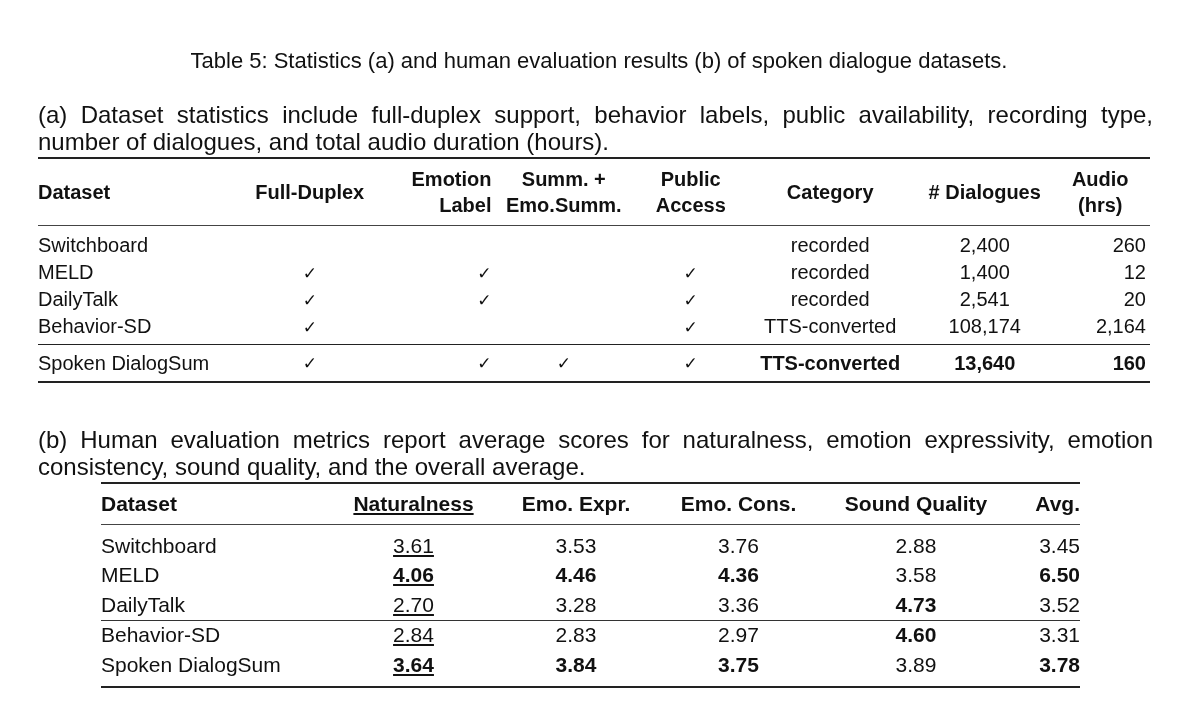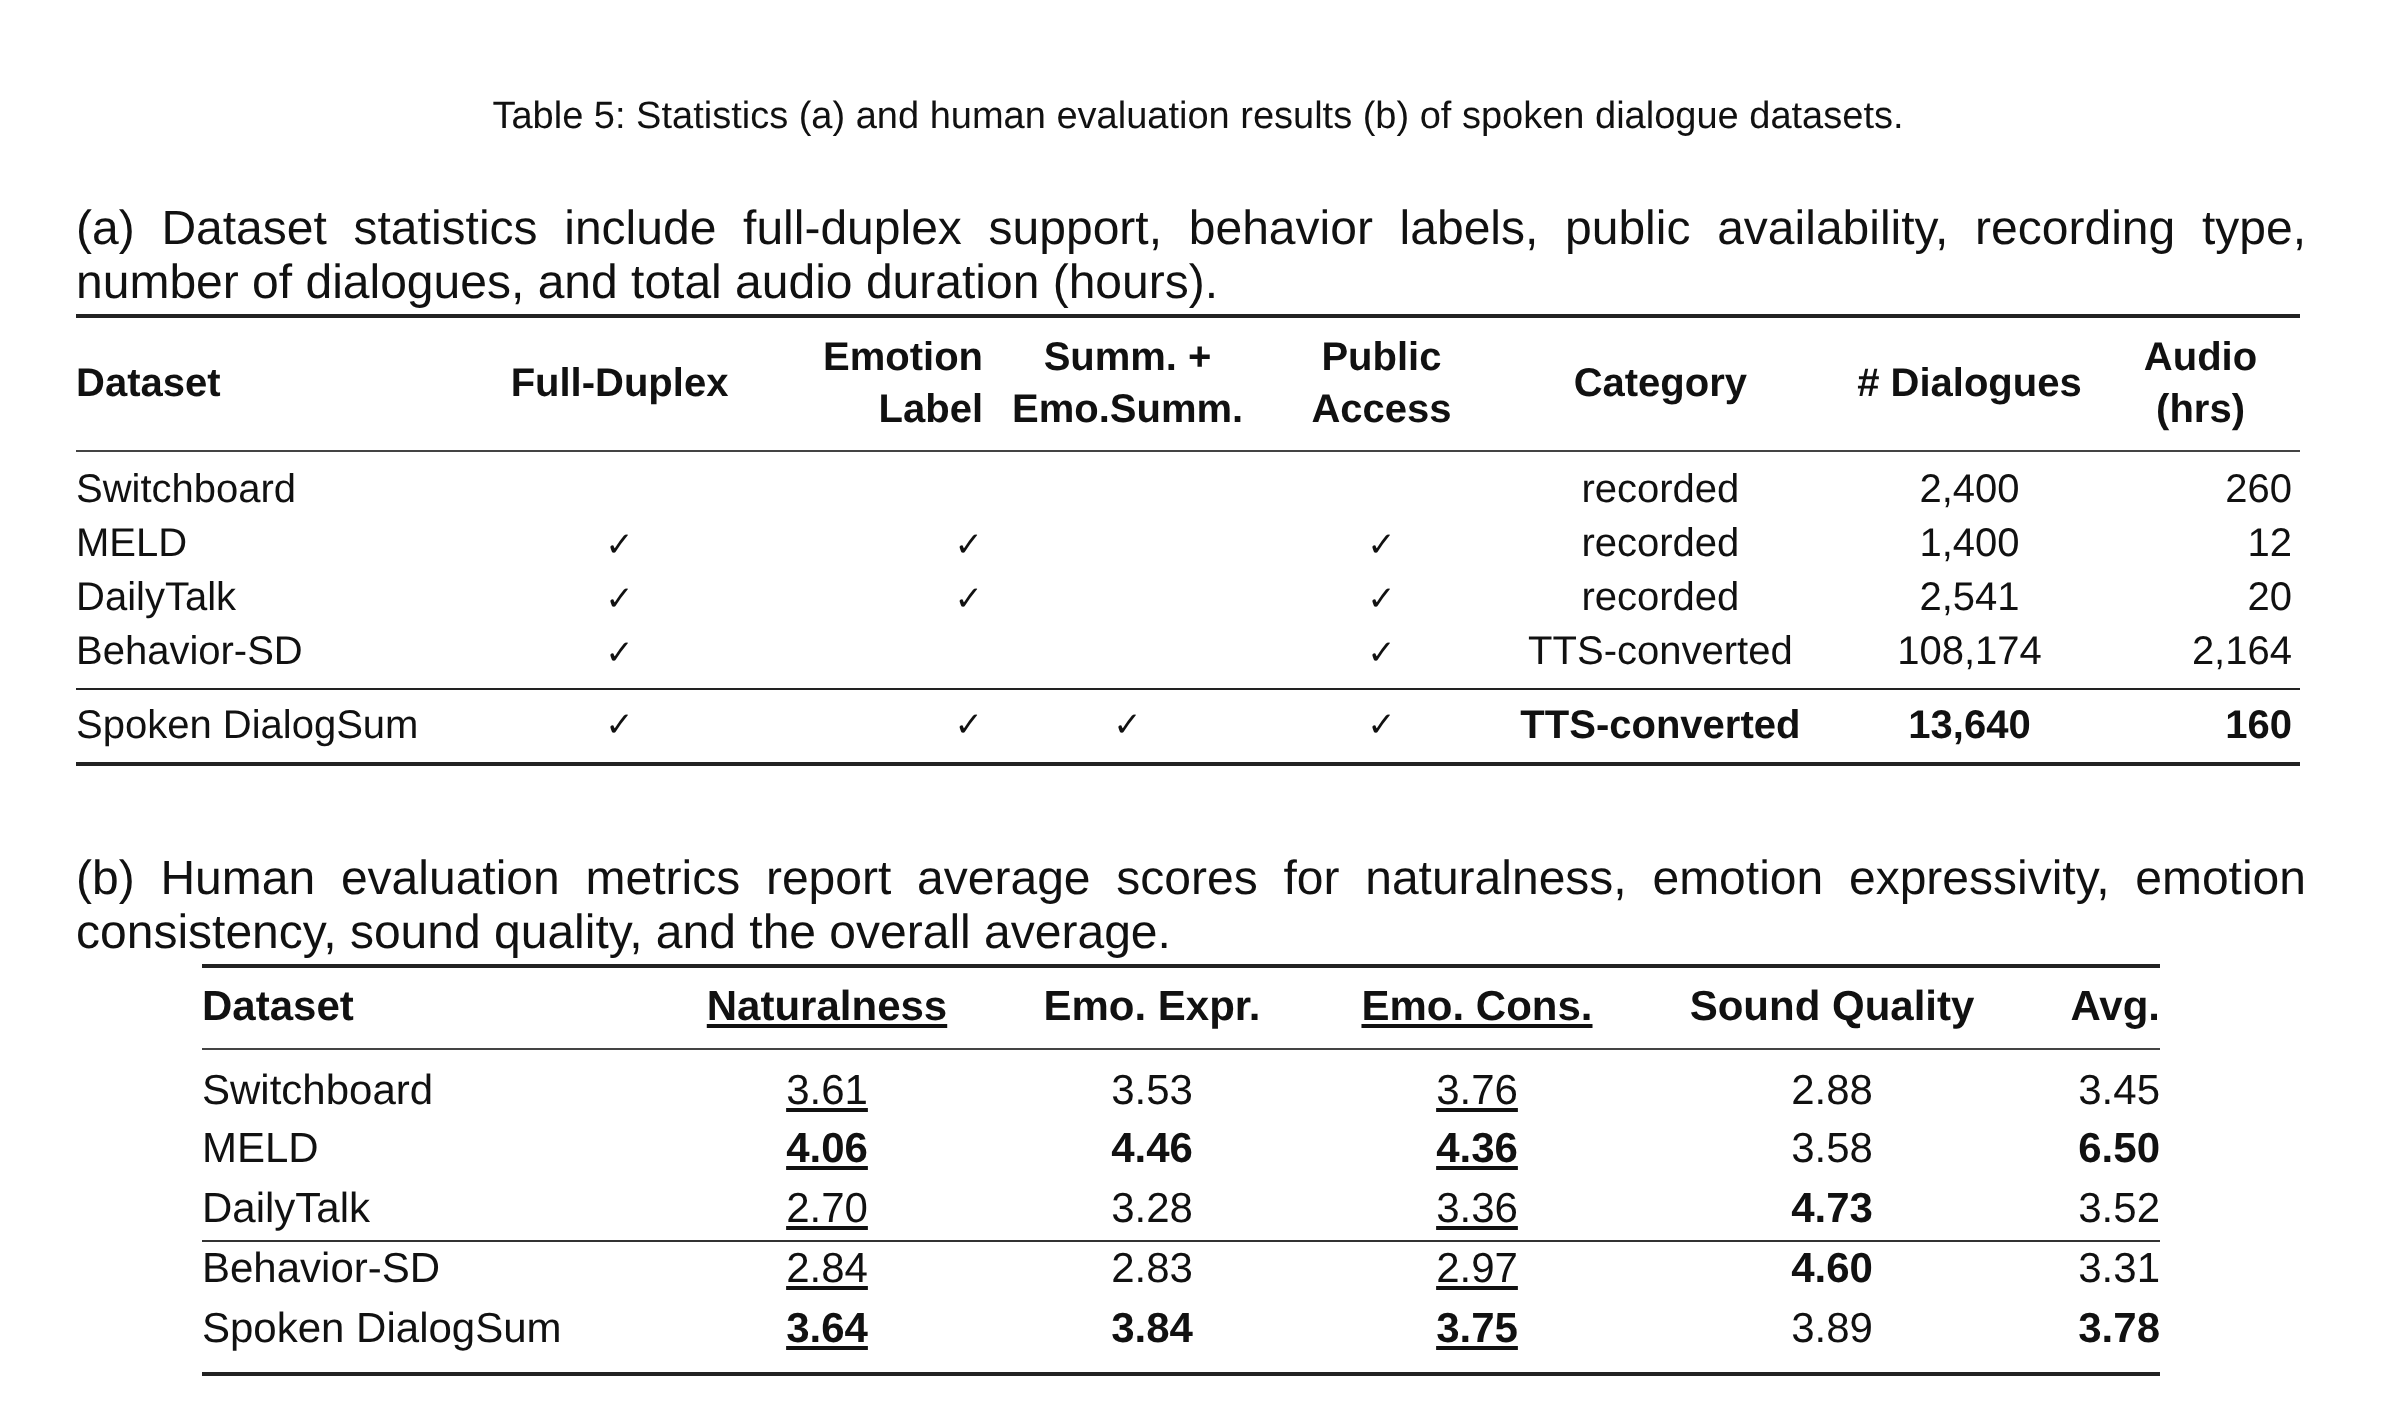--- a/index.html
+++ b/index.html
@@ -2,21 +2,21 @@
 <html><head>
   <meta charset="utf-8">
   <style>
     html, body { margin: 0; padding: 0; background: #ffffff; }
     body {
       width: 1198px; height: 702px; overflow: hidden; position: relative;
       font-family: "Liberation Sans", sans-serif; color: #111;
     }
     .caption {
       position: absolute; left: 0; width: 1198px; top: 48px;
-      text-align: center; font-size: 19px;
+      text-align: center; font-size: 22px;
     }
     .subcap {
       position: absolute; left: 38px; width: 1115px;
       font-size: 24px; line-height: 27px; text-align: justify;
     }
     #subcap-a { top: 101px; }
     #subcap-b { top: 426px; }
 
     table { border-collapse: collapse; position: absolute; font-size: 20px; }
     td, th { padding: 0; white-space: nowrap; }
@@ -47,21 +47,21 @@
     #table-b thead tr { border-top: 2px solid #222; border-bottom: 1.5px solid #444; }
     #table-b thead th { height: 40px; vertical-align: middle; }
     #table-b tbody td { height: 29.5px; }
     #table-b tbody tr.first td { padding-top: 6px; }
     #table-b tbody tr.sep { border-top: 1.2px solid #333; }
     #table-b tbody tr.last { border-bottom: 2px solid #222; }
     #table-b tbody tr.last td { padding-bottom: 6px; }
     #table-b .b0 { text-align: left; width: 230px; }
     #table-b .b1 { text-align: center; width: 165px; text-decoration: underline; }
     #table-b .b2 { text-align: center; width: 160px; }
-    #table-b .b3 { text-align: center; width: 165px; text-decoration: underline; }
+    #table-b .b3 { text-align: center; width: 165px; }
     #table-b .b4 { text-align: center; width: 190px; }
     #table-b .b5 { text-align: right; width: 69px; }
     .bold { font-weight: bold; }
   </style>
 </head>
 <body>
 
 <div class="caption">Table 5: Statistics (a) and human evaluation results (b) of spoken dialogue datasets.</div>
 
 <div class="subcap" id="subcap-a">(a) Dataset statistics include full-duplex support, behavior labels, public availability, recording type, number of dialogues, and total audio duration (hours).</div>

